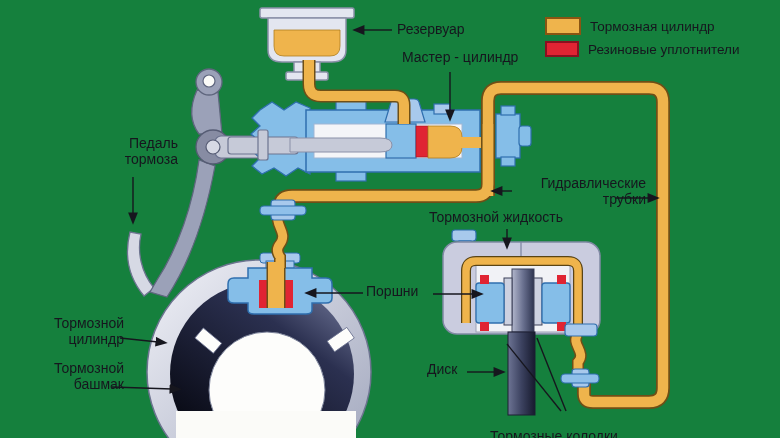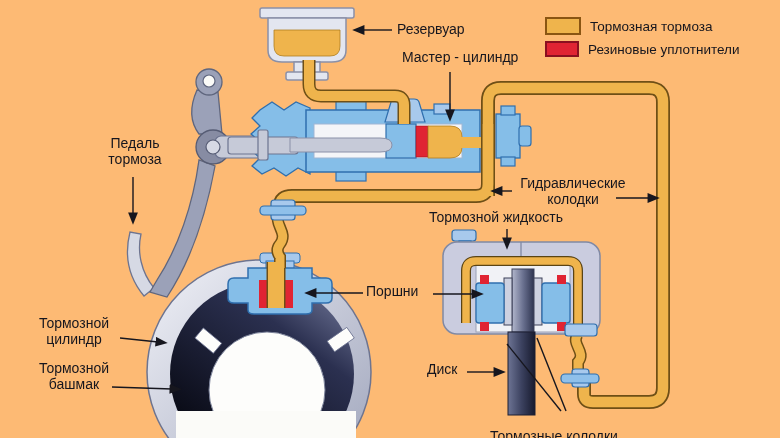--- a/index.html
+++ b/index.html
@@ -1,26 +1,26 @@
 <!DOCTYPE html>
 <html><head>
 <meta charset="utf-8">
 <style>
   html,body{margin:0;padding:0;background:#e8e8e8;}
   .stage{
     position:relative;width:780px;height:438px;margin:0 auto;
-    background:#fdba74;overflow:hidden;
+    background:#15803d;overflow:hidden;
     font-family:"Liberation Sans",sans-serif;
   }
   .stage svg{position:absolute;left:0;top:0;}
   .lbl{
     position:absolute;color:#16161e;font-size:14px;line-height:1.14;
     white-space:pre-line;
   }
-  .center{text-align:center;}
+  .center{text-align:right;}
   .legend{position:absolute;left:545px;top:17px;display:flex;flex-direction:column;gap:6px;}
   .legend-row{display:flex;align-items:center;gap:9px;}
   .swatch{width:36px;height:18px;border:2px solid #8a5512;box-sizing:border-box;}
   .swatch.red{width:34px;height:16px;border-color:#8a1020;}
   .legend-label{font-size:13.5px;color:#16161e;}
 </style>
 </head>
 <body>
 
 <div class="stage">
@@ -180,34 +180,34 @@
       <line x1="507" y1="344" x2="561" y2="411"></line>
       <line x1="537" y1="338" x2="566" y2="411"></line>
     </g>
   </svg>
 
   <div class="lbl" style="left:397px;top:22px;">Резервуар</div>
   <div class="lbl" style="left:390px;top:50px;margin-left:12px;">Мастер - цилиндр</div>
   <div class="lbl center" style="left:92px;top:136px;width:86px;">Педаль
 тормоза</div>
   <div class="lbl center" style="left:500px;top:176px;width:146px;">Гидравлические
-колодки</div>
+трубки</div>
   <div class="lbl" style="left:429px;top:210px;">Тормозной жидкость</div>
   <div class="lbl" style="left:366px;top:284px;">Поршни</div>
   <div class="lbl center" style="left:24px;top:316px;width:100px;">Тормозной
 цилиндр</div>
   <div class="lbl center" style="left:24px;top:361px;width:100px;">Тормозной
 башмак</div>
   <div class="lbl" style="left:427px;top:362px;">Диск</div>
   <div class="lbl" style="left:490px;top:429px;">Тормозные колодки</div>
 
   <div class="legend">
     <div class="legend-row">
       <div class="swatch" style="background: rgb(239, 180, 76);"></div>
-      <div class="legend-label">Тормозная тормоза</div>
+      <div class="legend-label">Тормозная цилиндр</div>
     </div>
     <div class="legend-row">
       <div class="swatch red" style="background: rgb(224, 36, 51);"></div>
       <div class="legend-label">Резиновые уплотнители</div>
     </div>
   </div>
 
 </div>
 
 </body></html>

